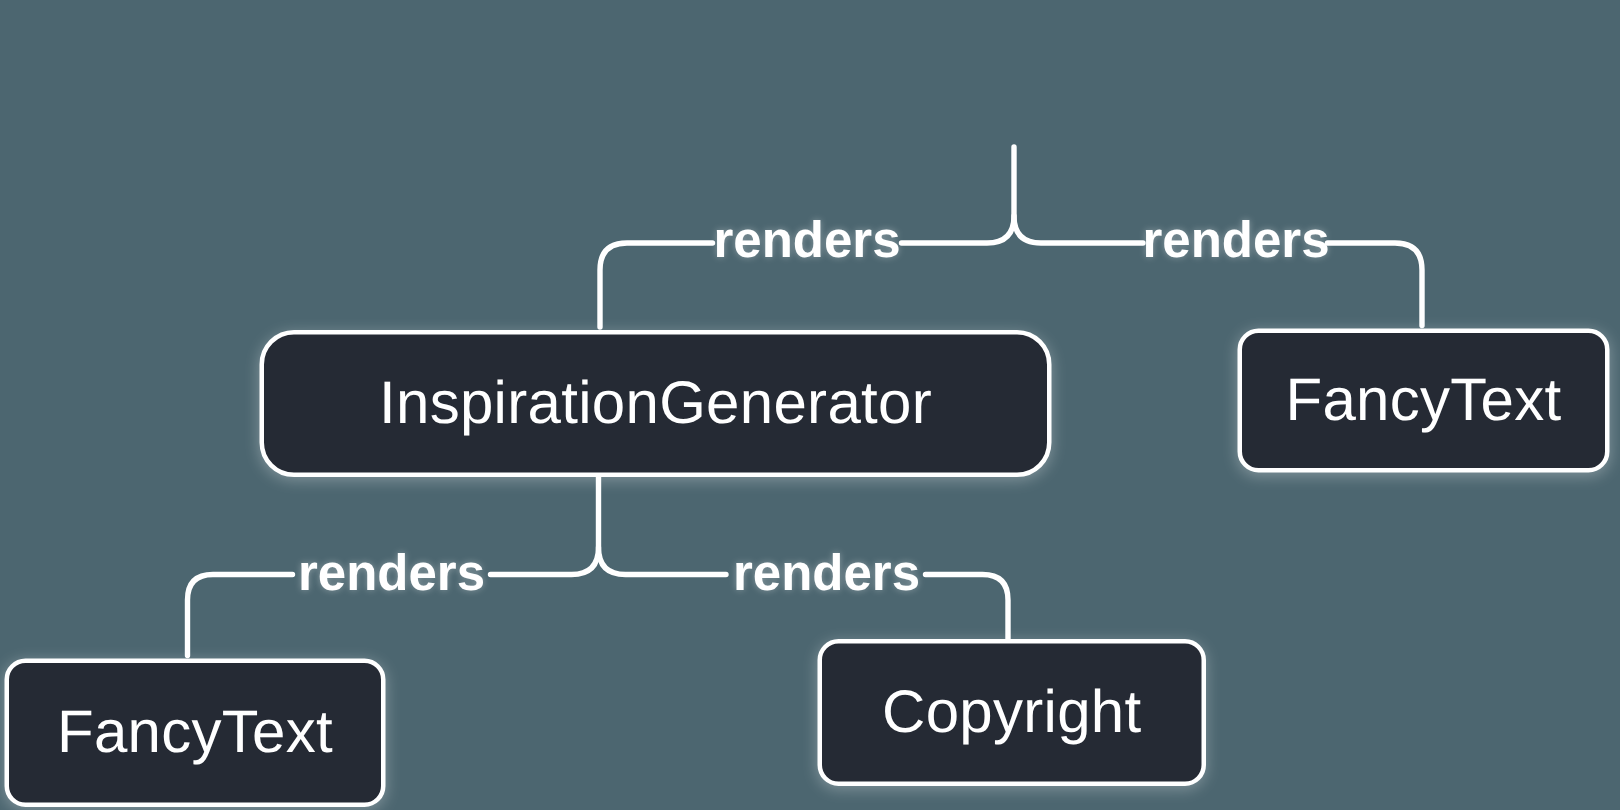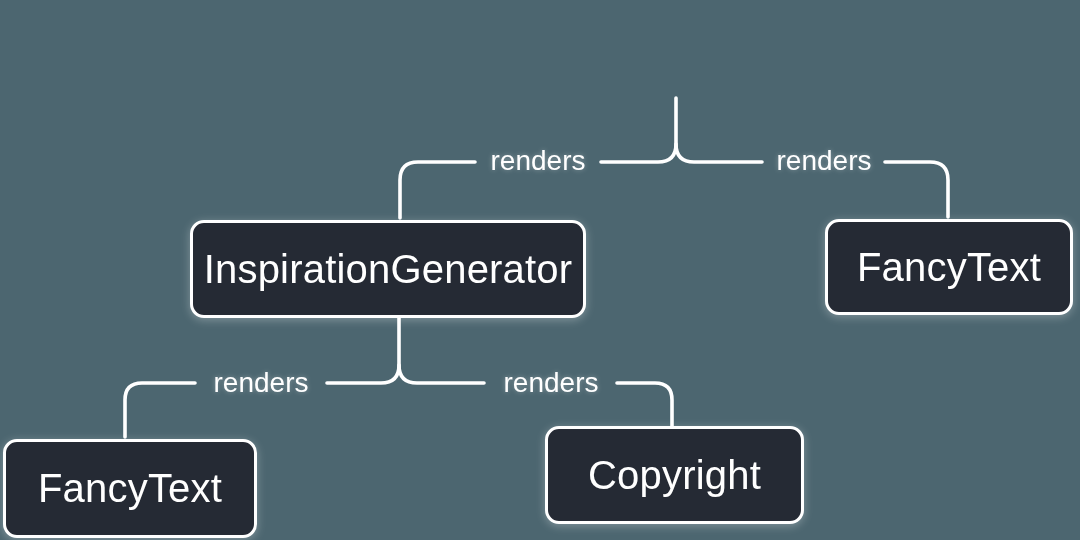--- a/index.html
+++ b/index.html
@@ -41,30 +41,30 @@
     box-shadow: 0 2px 10px rgba(255,255,255,0.30);
   }
   .node-label {
     color: var(--text);
     font-size: 40px;
     font-weight: 500;
     letter-spacing: 0.2px;
     white-space: nowrap;
   }
   .node-app            { left: 599px; top: 3px;   width: 154px; height: 95px; }
-  .node-inspiration    { left: 190px; top: 220px; width: 396px; height: 98px; }
+  .node-inspiration    { left: 173px; top: 220px; width: 528px; height: 98px; border-radius: 23px; }
   .node-fancy-right    { left: 825px; top: 219px; width: 248px; height: 96px; }
   .node-fancy-left     { left: 3px;   top: 439px; width: 254px; height: 99px; }
   .node-copyright      { left: 545px; top: 426px; width: 259px; height: 98px; }
   .edge-label {
     position: absolute;
     transform: translate(-50%, -50%);
     color: var(--text);
-    font-size: 28px;
-    font-weight: normal;
+    font-size: 34px;
+    font-weight: bold;
     white-space: nowrap;
     text-shadow: 0 0 5px rgba(255,255,255,0.35);
   }
   .edge-label-1 { left: 538px; top: 161px; }
   .edge-label-2 { left: 824px; top: 161px; }
   .edge-label-3 { left: 261px; top: 383px; }
   .edge-label-4 { left: 551px; top: 383px; }
 </style>
 </head>
 <body>

